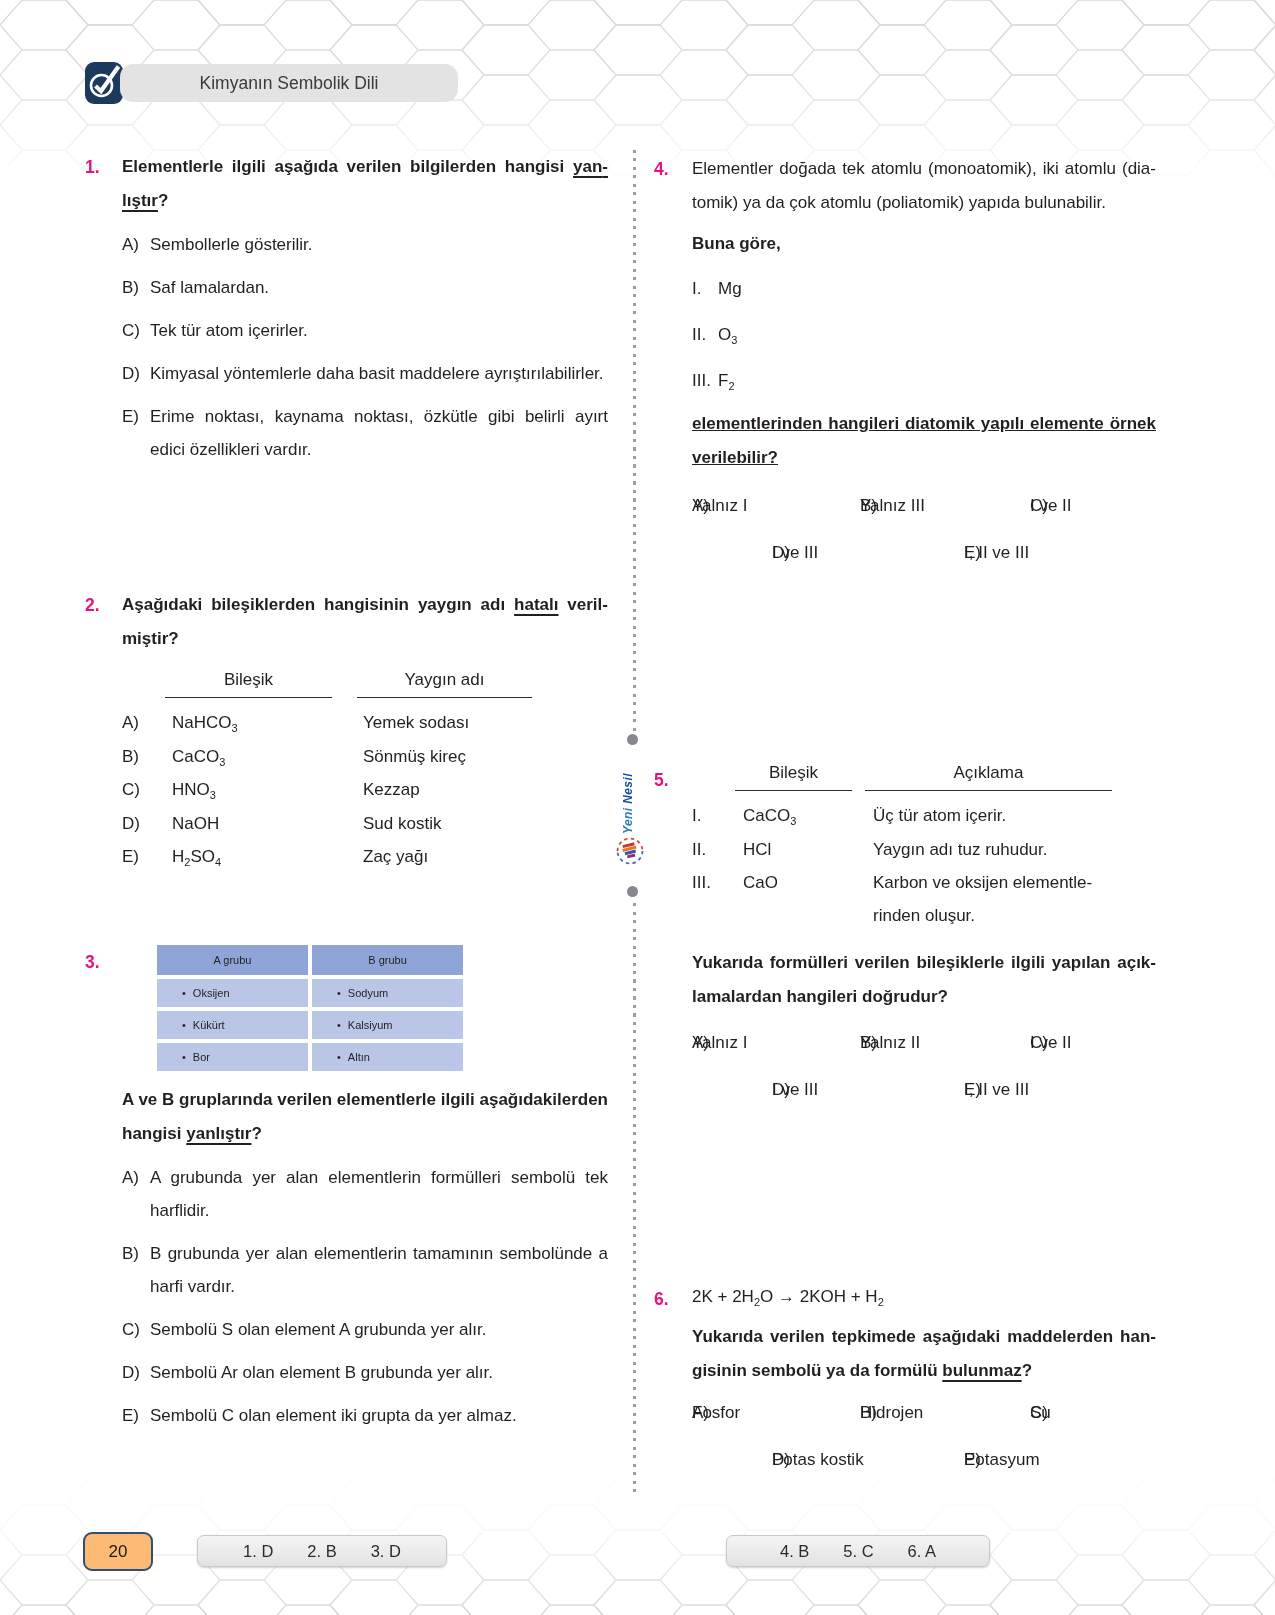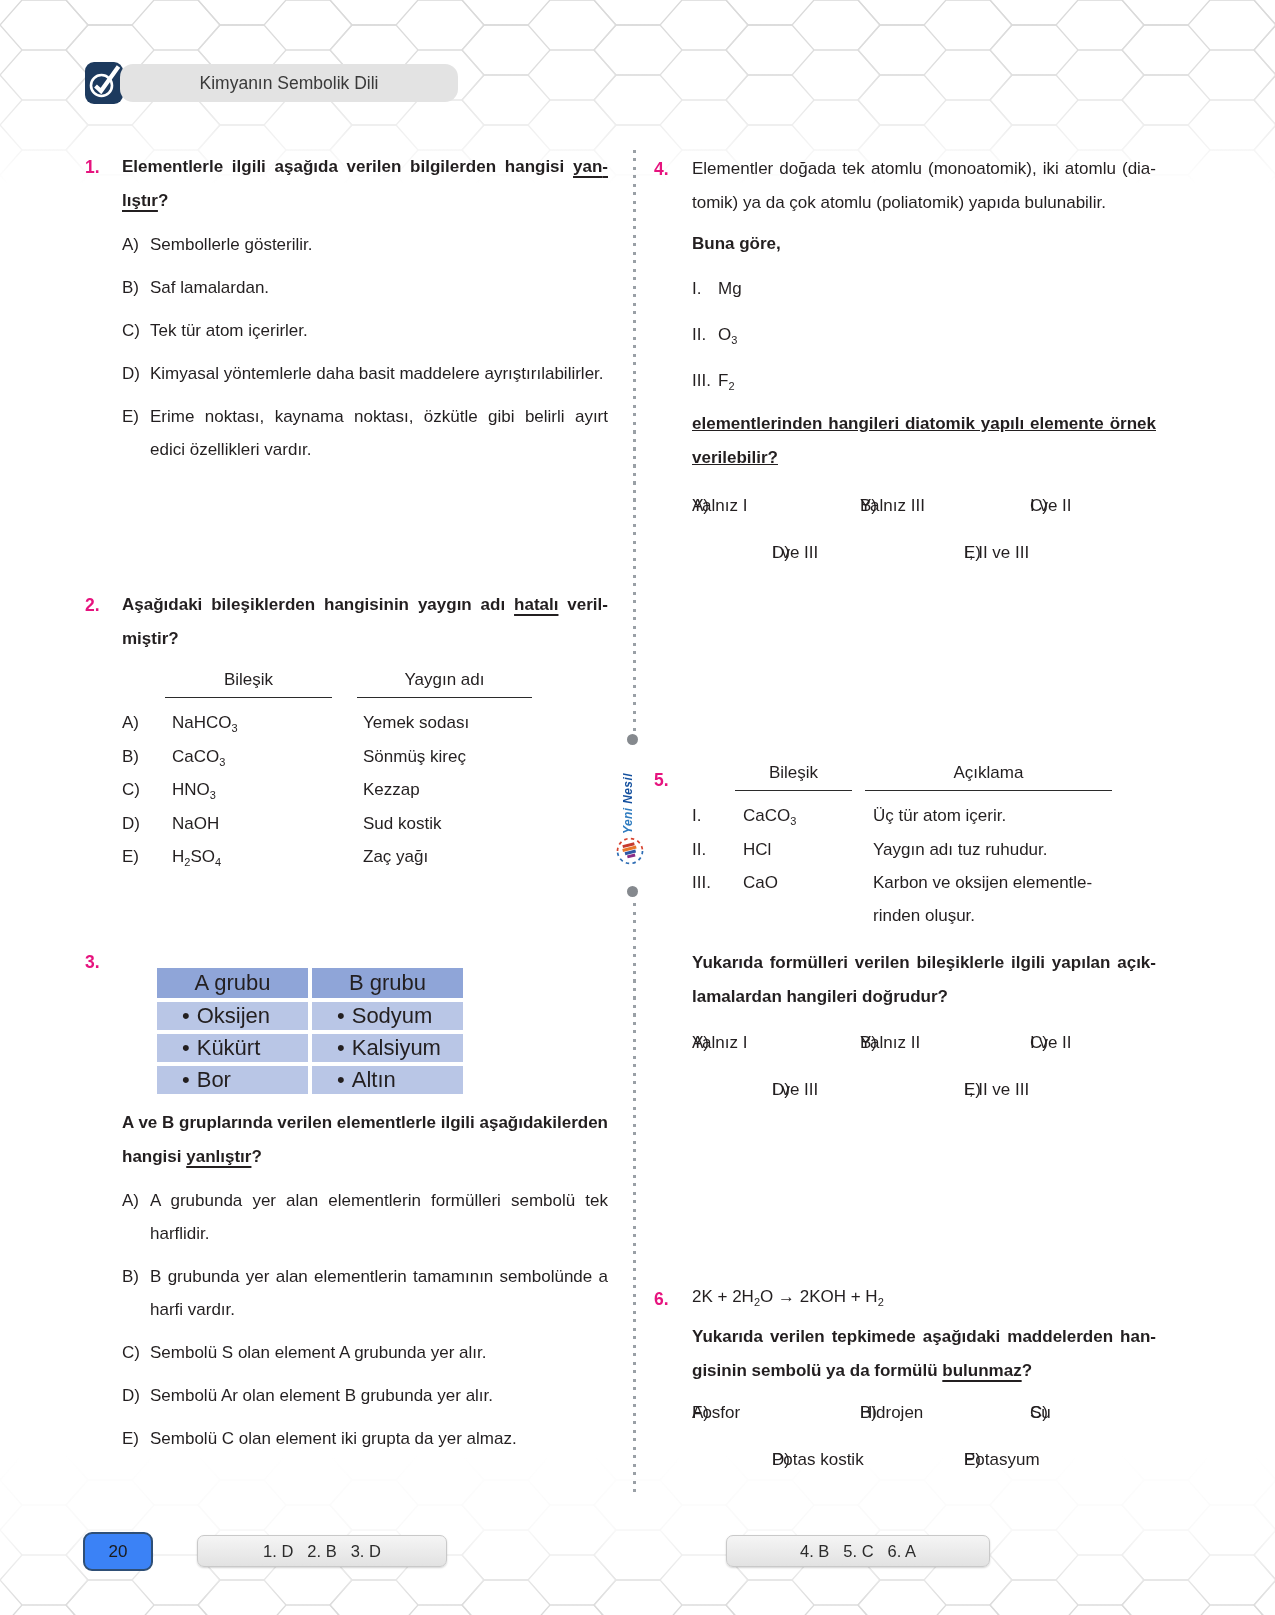--- a/index.html
+++ b/index.html
@@ -56,21 +56,21 @@
   .trow{display:flex;line-height:33.5px;}
   .trow.first{margin-top:8px;}
   .c-letter{width:50px;}
   .c-formula{width:191px;}
   .c-name{flex:1;}
   .c-rlabel{width:51px;}
   .c-rformula{width:130px;}
   .c-desc{width:252px;line-height:33px;}
 
   
-  .g3{margin-left:35px;margin-top:23px;width:306px;font-size:22px;}
+  .g3{margin-left:35px;width:306px;font-size:11px;}
   .g3row{display:flex;gap:4px;margin-top:4px;}
   .g3row.hdr{margin-top:0;}
   .g3cell{width:151px;height:28px;line-height:28px;background:#b9c6e6;}
   .hdr .g3cell{height:30px;line-height:30px;background:#8fa5d8;text-align:center;}
   .g3item{padding-left:25px;}
   .g3 .bullet{margin-right:7px;}
   .stem.after-table{margin-top:12px;}
   .q3opts{margin-top:0;}
 
   
@@ -81,25 +81,25 @@
 
   
   .orow{position:relative;height:33px;margin-top:14px;}
   .orow span{position:absolute;white-space:nowrap;line-height:33px;}
   .oa{left:0;} .ob{left:168px;} .oc{left:338px;} .od{left:80px;} .oe{left:272px;}
 
   .eq{line-height:30px;margin:0;}
 
   
   .pagebox{position:absolute;left:83px;top:1532px;width:66px;height:35px;border:2px solid #2f4f76;
-           border-radius:9px;background:#3b82f6;display:flex;align-items:center;justify-content:center;
+           border-radius:9px;background:#fdba74;display:flex;align-items:center;justify-content:center;
            font-size:17px;color:#1a1a1a;}
   .ansp{position:absolute;top:1535px;height:30px;background:linear-gradient(#f5f5f5,#e2e2e2);
         border:1px solid #c9c9c9;border-radius:7px;box-shadow:0 1px 2px rgba(0,0,0,.18);
-        display:flex;align-items:center;justify-content:center;gap:14px;font-size:16.5px;color:#2b2b2b;}
+        display:flex;align-items:center;justify-content:center;gap:34px;font-size:16.5px;color:#2b2b2b;}
   .ansp-left{left:197px;width:248px;}
   .ansp-right{left:726px;width:262px;}
 </style>
 </head>
 <body>
 
 <div class="page">
 
   <svg class="hexband hex-top" width="1275" height="230">
     <defs>

